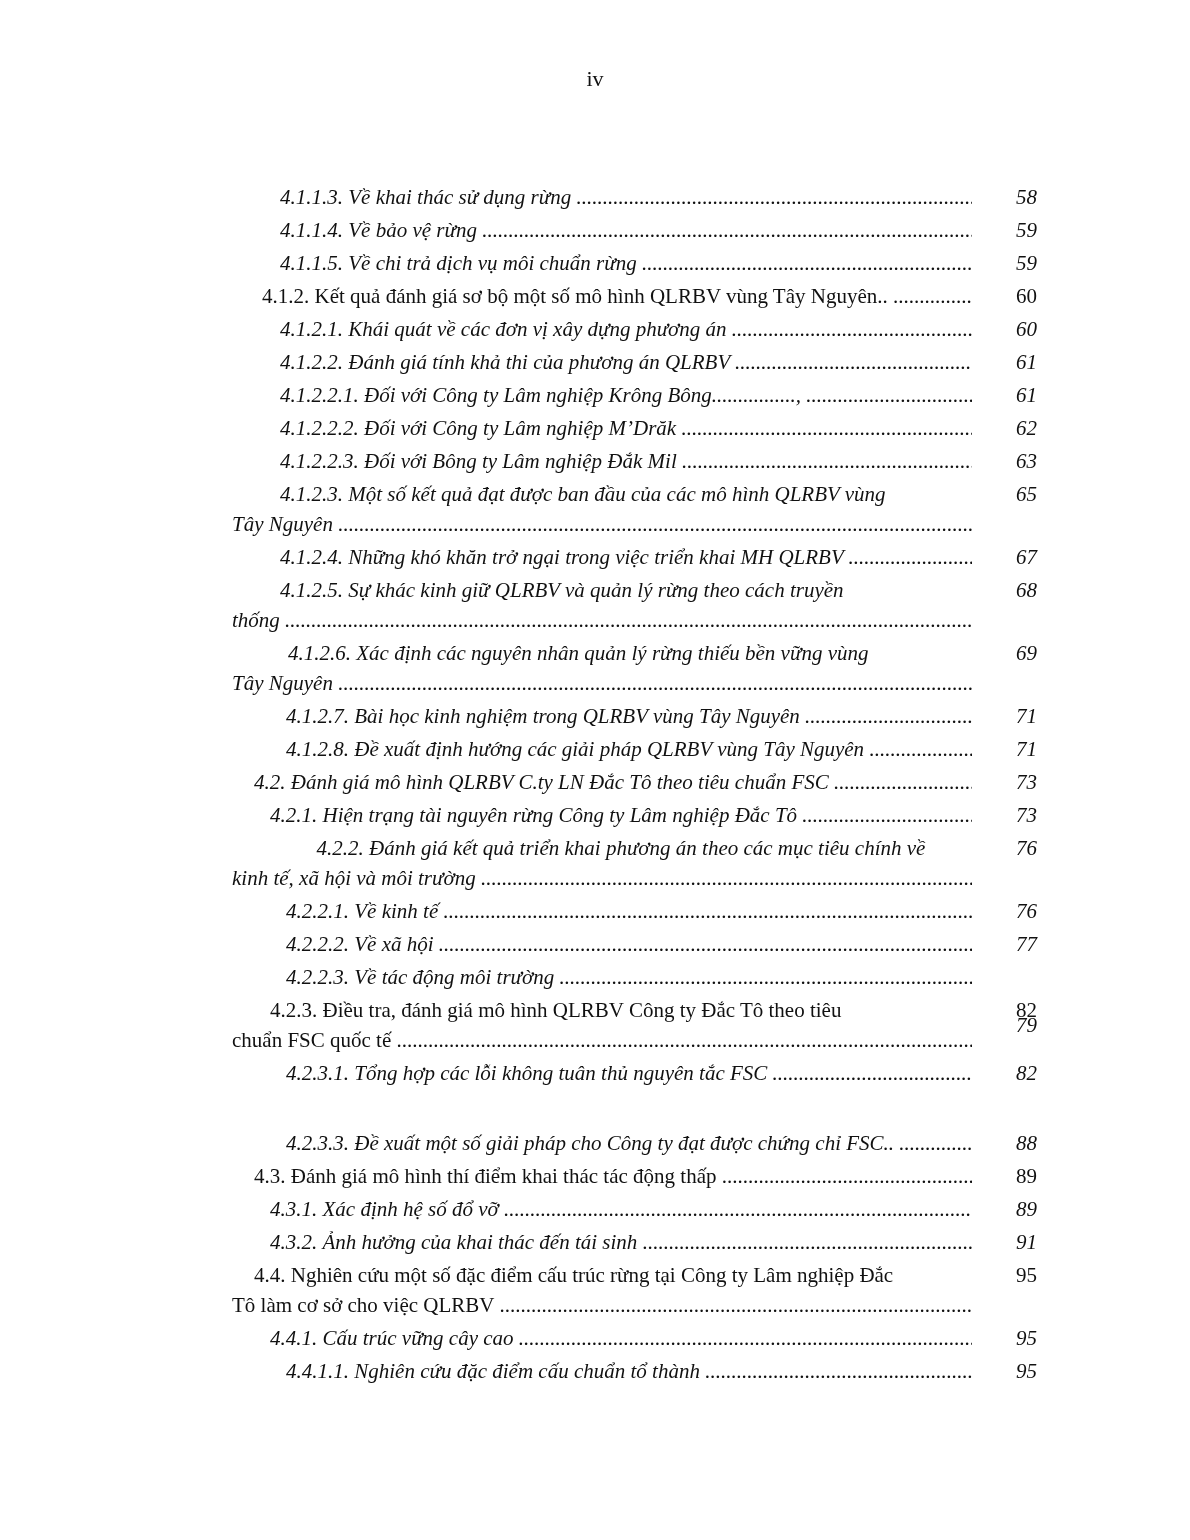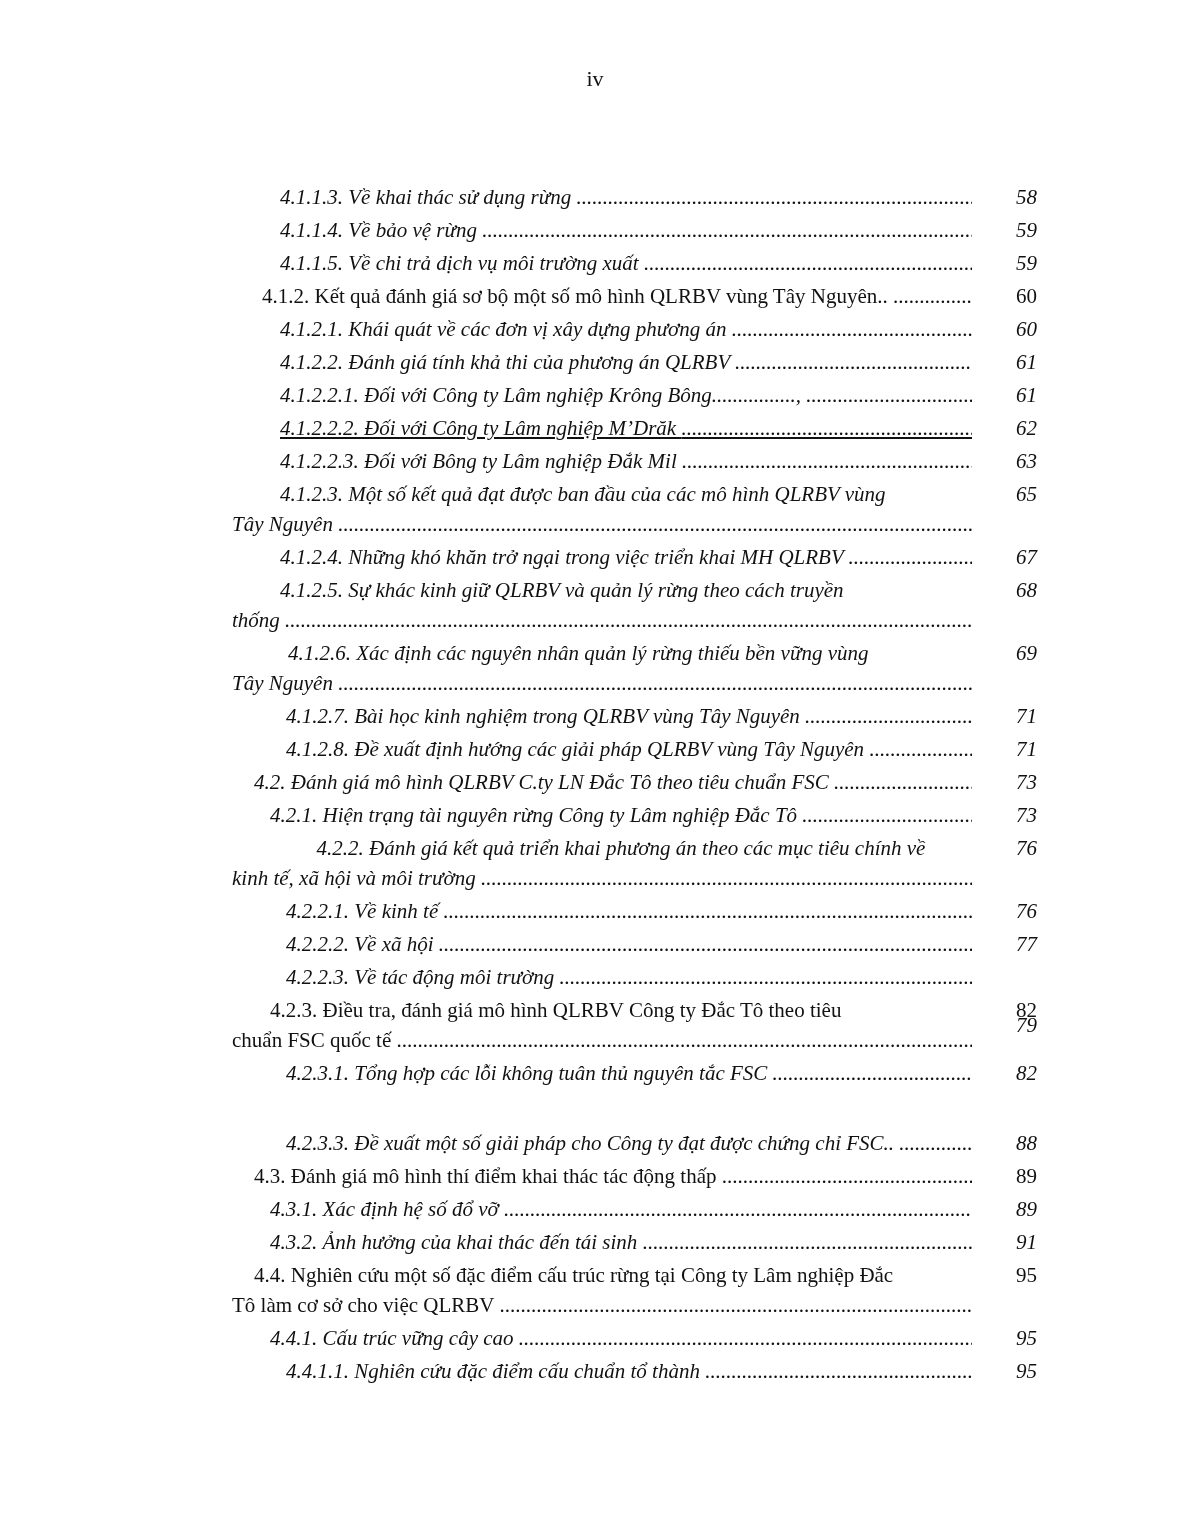--- a/index.html
+++ b/index.html
@@ -30,21 +30,21 @@
       <span class="pg" style="font-style: italic;">58</span>
     </div>
     <div class="entry it">
       <div class="text">
         <span class="single dots" style="padding-left: 48px;">4.1.1.4. Về bảo vệ rừng</span>
       </div>
       <span class="pg" style="font-style: italic;">59</span>
     </div>
     <div class="entry it">
       <div class="text">
-        <span class="single dots" style="padding-left: 48px;">4.1.1.5. Về chi trả dịch vụ môi trường xuất</span>
+        <span class="single dots" style="padding-left: 48px;">4.1.1.5. Về chi trả dịch vụ môi chuẩn rừng</span>
       </div>
       <span class="pg" style="font-style: italic;">59</span>
     </div>
     <div class="entry">
       <div class="text">
         <span class="single dots" style="padding-left: 30px;">4.1.2. Kết quả đánh giá sơ bộ một số mô hình QLRBV vùng Tây Nguyên..</span>
       </div>
       <span class="pg" style="font-style: normal;">60</span>
     </div>
     <div class="entry it">
@@ -60,21 +60,21 @@
       <span class="pg" style="font-style: italic;">61</span>
     </div>
     <div class="entry it">
       <div class="text">
         <span class="single dots" style="padding-left: 48px;">4.1.2.2.1. Đối với Công ty Lâm nghiệp Krông Bông................,</span>
       </div>
       <span class="pg" style="font-style: italic;">61</span>
     </div>
     <div class="entry it">
       <div class="text">
-        <span class="single dots" style="padding-left: 48px; text-decoration: underline;">4.1.2.2.2. Đối với Công ty Lâm nghiệp M’Drăk </span>
+        <span class="single dots" style="padding-left: 48px;">4.1.2.2.2. Đối với Công ty Lâm nghiệp M’Drăk </span>
       </div>
       <span class="pg" style="font-style: italic;">62</span>
     </div>
     <div class="entry it">
       <div class="text">
         <span class="single dots" style="padding-left: 48px;">4.1.2.2.3. Đối với Bông ty Lâm nghiệp Đắk Mil </span>
       </div>
       <span class="pg" style="font-style: italic;">63</span>
     </div>
     <div class="entry it">

